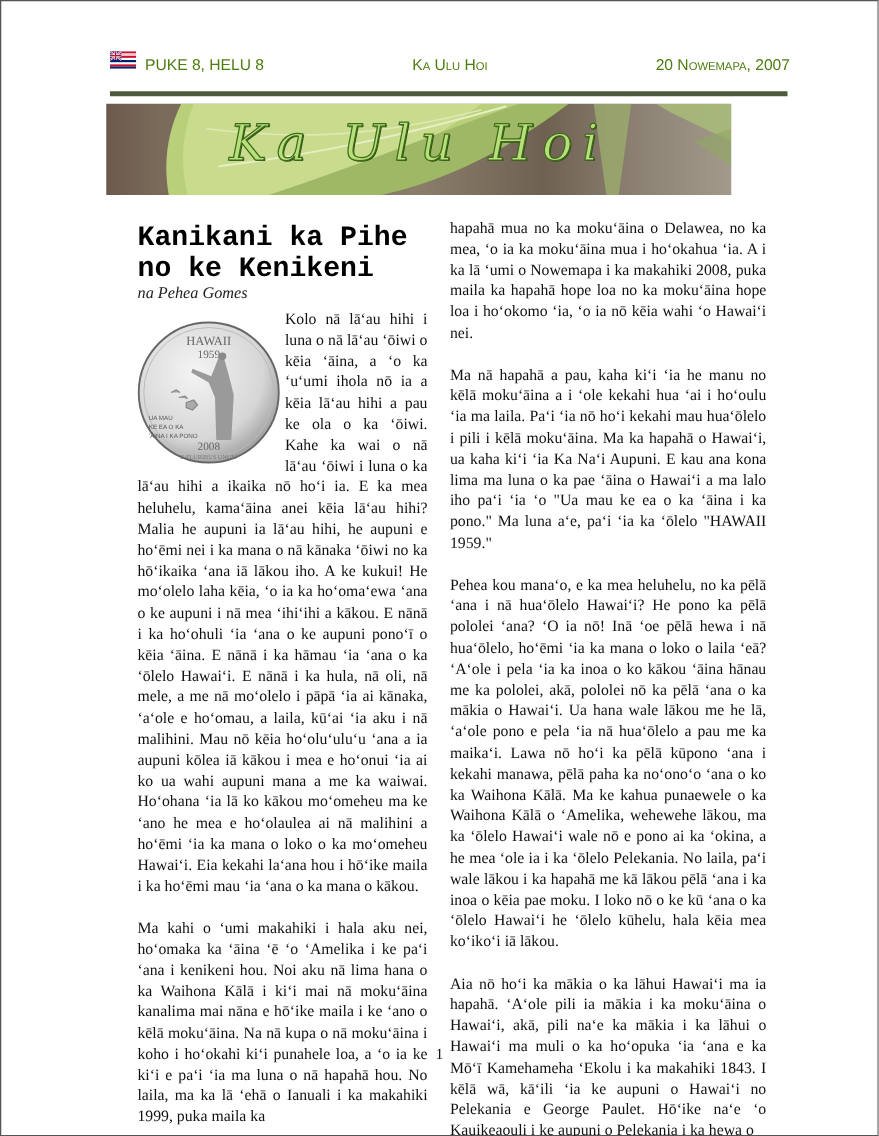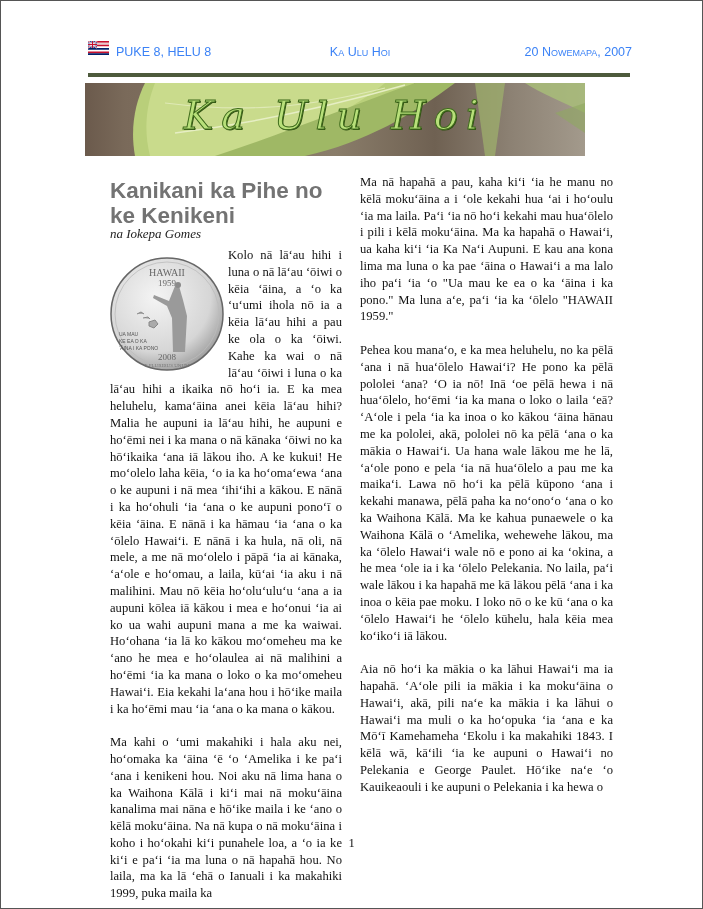--- a/index.html
+++ b/index.html
@@ -6,42 +6,42 @@
   body {
     width: 703px; height: 909px; background: #ffffff; position: relative; overflow: hidden;
     font-family: "Liberation Serif", serif; color: #111;
   }
   .page-frame {
     position: absolute; left: 0; top: 0; width: 701px; height: 907px;
     border: 1px solid #555; box-sizing: content-box;
   }
   .header {
     position: absolute; left: 88px; top: 44px; width: 544px; height: 20px;
-    font-family: "Liberation Sans", sans-serif; font-size: 12.5px; color: #3b82f6;
+    font-family: "Liberation Sans", sans-serif; font-size: 12.5px; color: #4d7c0f;
   }
   .header .flag { position: absolute; left: 0; top: -3px; width: 21px; height: 14px; }
   .header .vol { position: absolute; left: 28px; top: 1px; }
   .header .title { position: absolute; left: 0; right: 0; top: 1px; text-align: center; font-variant: small-caps; }
   .header .date { position: absolute; right: 0; top: 1px; font-variant: small-caps; }
   .rule {
     position: absolute; left: 88px; top: 73px; width: 542px; height: 4px; background: #4d5a3c;
   }
   .banner {
     position: absolute; left: 85px; top: 83px; width: 500px; height: 73px; overflow: hidden;
     background: linear-gradient(90deg, #6b5a4c 0%, #7a6a5a 8%, #8a7d6a 50%, #6f6152 70%, #8c8173 85%, #a39a8c 100%);
   }
   .banner svg { position: absolute; left: 0; top: 0; }
   .banner-title {
     position: absolute; left: 0; right: 0; top: 9px; text-align: center;
     font-family: "DejaVu Serif", serif; font-style: italic; font-size: 40px; letter-spacing: 8px;
     color: #b8e07a; -webkit-text-stroke: 1px #3f6b1c; text-shadow: 1px 1px 0 #2f4f12;
   }
   .article-title {
     position: absolute; left: 110px; top: 178px; width: 240px;
-    font-family: Liberation Sans, sans-serif; font-weight: bold; font-size: 22.5px; line-height: 25px; color: #737373;
+    font-family: Liberation Mono, monospace; font-weight: bold; font-size: 22.5px; line-height: 25px; color: #000000;
   }
   .byline {
     position: absolute; left: 110px; top: 226px; font-style: italic; font-size: 13px; color: #222;
   }
   .coin { position: absolute; left: 109px; top: 256px; width: 116px; height: 116px; }
   .col {
     position: absolute; font-size: 12.6px; line-height: 16.8px; text-align: justify; color: #111;
   }
   .col p { margin: 0 0 16.8px 0; }
   .col-left { left: 110px; top: 247px; width: 232px; }
@@ -86,21 +86,21 @@
     <path d="M80 20 C160 30 220 25 300 5" stroke="#dfe9b6" stroke-width="1.2" fill="none"></path>
     <path d="M90 50 C170 40 240 25 320 2" stroke="#e6eec4" stroke-width="1.5" fill="none"></path>
     <path d="M390 0 L420 0 L410 73 L400 73 Z" fill="#9fb46c" opacity="0.7"></path>
     <path d="M440 0 L500 0 L500 30 C480 20 455 10 440 0 Z" fill="#a9bf78" opacity="0.8"></path>
     <path d="M470 30 L500 20 L500 50 Z" fill="#8fa860" opacity="0.6"></path>
   </svg>
   <div class="banner-title">Ka Ulu Hoi</div>
 </div>
 
 <div class="article-title">Kanikani ka Pihe no ke Kenikeni</div>
-<div class="byline">na Iokepa Gomes</div>
+<div class="byline">na Pehea Gomes</div>
 
 <svg class="coin" viewBox="0 0 116 116">
   <defs>
     <radialGradient id="cg" cx="40%" cy="35%" r="70%">
       <stop offset="0%" stop-color="#f4f4f4"></stop>
       <stop offset="70%" stop-color="#d6d6d6"></stop>
       <stop offset="100%" stop-color="#9a9a9a"></stop>
     </radialGradient>
   </defs>
   <circle cx="58" cy="58" r="56" fill="url(#cg)" stroke="#666" stroke-width="1.5"></circle>
@@ -116,18 +116,19 @@
   <text x="58" y="104" text-anchor="middle" font-family="Liberation Serif, serif" font-size="9" fill="#666">2008</text>
   <text x="58" y="111" text-anchor="middle" font-family="Liberation Serif, serif" font-size="5" fill="#777">E PLURIBUS UNUM</text>
 </svg>
 
 <div class="col col-left">
   <p><span class="wrap-spacer"></span><span>Kolo nā lāʻau hihi i luna o nā lāʻau ʻōiwi o kēia ʻāina, a ʻo ka ʻuʻumi ihola nō ia a kēia lāʻau hihi a pau ke ola o ka ʻōiwi. Kahe ka wai o nā lāʻau ʻōiwi i luna o ka lāʻau hihi a ikaika nō hoʻi ia. E ka mea heluhelu, kamaʻāina anei kēia lāʻau hihi? Malia he aupuni ia lāʻau hihi, he aupuni e hoʻēmi nei i ka mana o nā kānaka ʻōiwi no ka hōʻikaika ʻana iā lākou iho. A ke kukui! He moʻolelo laha kēia, ʻo ia ka hoʻomaʻewa ʻana o ke aupuni i nā mea ʻihiʻihi a kākou. E nānā i ka hoʻohuli ʻia ʻana o ke aupuni ponoʻī o kēia ʻāina. E nānā i ka hāmau ʻia ʻana o ka ʻōlelo Hawaiʻi. E nānā i ka hula, nā oli, nā mele, a me nā moʻolelo i pāpā ʻia ai kānaka, ʻaʻole e hoʻomau, a laila, kūʻai ʻia aku i nā malihini. Mau nō kēia hoʻoluʻuluʻu ʻana a ia aupuni kōlea iā kākou i mea e hoʻonui ʻia ai ko ua wahi aupuni mana a me ka waiwai. Hoʻohana ʻia lā ko kākou moʻomeheu ma ke ʻano he mea e hoʻolaulea ai nā malihini a hoʻēmi ʻia ka mana o loko o ka moʻomeheu Hawaiʻi. Eia kekahi laʻana hou i hōʻike maila i ka hoʻēmi mau ʻia ʻana o ka mana o kākou.</span></p>
   <p>Ma kahi o ʻumi makahiki i hala aku nei, hoʻomaka ka ʻāina ʻē ʻo ʻAmelika i ke paʻi ʻana i kenikeni hou. Noi aku nā lima hana o ka Waihona Kālā i kiʻi mai nā mokuʻāina kanalima mai nāna e hōʻike maila i ke ʻano o kēlā mokuʻāina. Na nā kupa o nā mokuʻāina i koho i hoʻokahi kiʻi punahele loa, a ʻo ia ke kiʻi e paʻi ʻia ma luna o nā hapahā hou. No laila, ma ka lā ʻehā o Ianuali i ka makahiki 1999, puka maila ka</p>
 </div>
 
 <div class="col col-right">
+  <p>hapahā mua no ka mokuʻāina o Delawea, no ka mea, ʻo ia ka mokuʻāina mua i hoʻokahua ʻia. A i ka lā ʻumi o Nowemapa i ka makahiki 2008, puka maila ka hapahā hope loa no ka mokuʻāina hope loa i hoʻokomo ʻia, ʻo ia nō kēia wahi ʻo Hawaiʻi nei.</p>
   <p>Ma nā hapahā a pau, kaha kiʻi ʻia he manu no kēlā mokuʻāina a i ʻole kekahi hua ʻai i hoʻoulu ʻia ma laila. Paʻi ʻia nō hoʻi kekahi mau huaʻōlelo i pili i kēlā mokuʻāina. Ma ka hapahā o Hawaiʻi, ua kaha kiʻi ʻia Ka Naʻi Aupuni. E kau ana kona lima ma luna o ka pae ʻāina o Hawaiʻi a ma lalo iho paʻi ʻia ʻo "Ua mau ke ea o ka ʻāina i ka pono." Ma luna aʻe, paʻi ʻia ka ʻōlelo "HAWAII 1959."</p>
   <p>Pehea kou manaʻo, e ka mea heluhelu, no ka pēlā ʻana i nā huaʻōlelo Hawaiʻi? He pono ka pēlā pololei ʻana? ʻO ia nō! Inā ʻoe pēlā hewa i nā huaʻōlelo, hoʻēmi ʻia ka mana o loko o laila ʻeā? ʻAʻole i pela ʻia ka inoa o ko kākou ʻāina hānau me ka pololei, akā, pololei nō ka pēlā ʻana o ka mākia o Hawaiʻi. Ua hana wale lākou me he lā, ʻaʻole pono e pela ʻia nā huaʻōlelo a pau me ka maikaʻi. Lawa nō hoʻi ka pēlā kūpono ʻana i kekahi manawa, pēlā paha ka noʻonoʻo ʻana o ko ka Waihona Kālā. Ma ke kahua punaewele o ka Waihona Kālā o ʻAmelika, wehewehe lākou, ma ka ʻōlelo Hawaiʻi wale nō e pono ai ka ʻokina, a he mea ʻole ia i ka ʻōlelo Pelekania. No laila, paʻi wale lākou i ka hapahā me kā lākou pēlā ʻana i ka inoa o kēia pae moku. I loko nō o ke kū ʻana o ka ʻōlelo Hawaiʻi he ʻōlelo kūhelu, hala kēia mea koʻikoʻi iā lākou.</p>
   <p>Aia nō hoʻi ka mākia o ka lāhui Hawaiʻi ma ia hapahā. ʻAʻole pili ia mākia i ka mokuʻāina o Hawaiʻi, akā, pili naʻe ka mākia i ka lāhui o Hawaiʻi ma muli o ka hoʻopuka ʻia ʻana e ka Mōʻī Kamehameha ʻEkolu i ka makahiki 1843. I kēlā wā, kāʻili ʻia ke aupuni o Hawaiʻi no Pelekania e George Paulet. Hōʻike naʻe ʻo Kauikeaouli i ke aupuni o Pelekania i ka hewa o</p>
 </div>
 
 <div class="page-number">1</div>
 
 </body></html>

